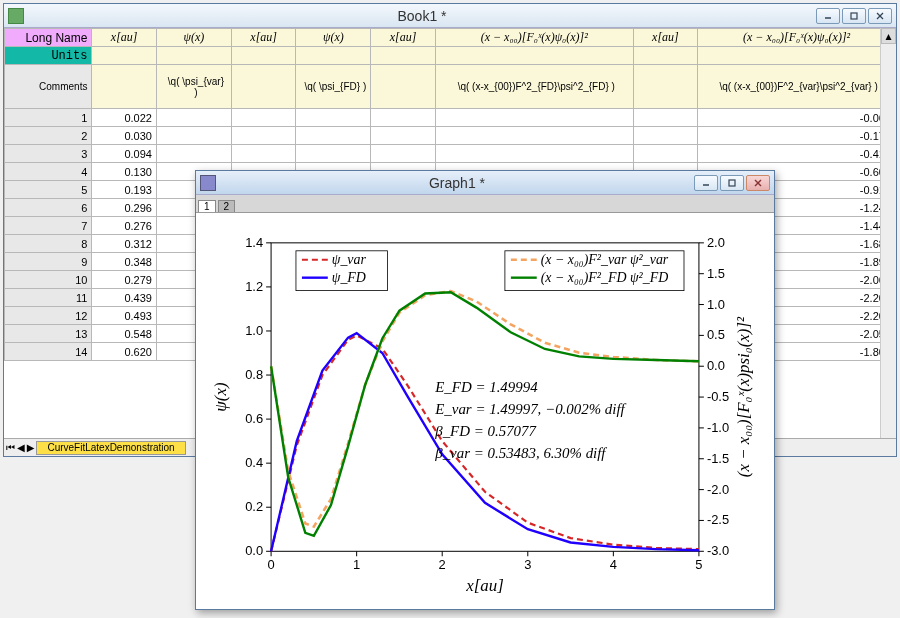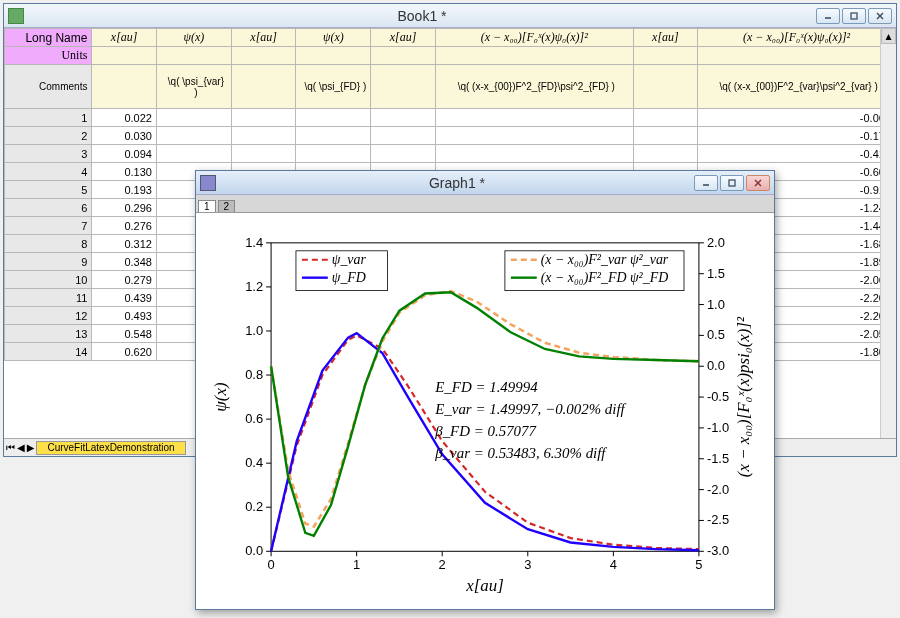--- a/index.html
+++ b/index.html
@@ -155,21 +155,21 @@
         <td>x[au]</td>
         <td>ψ(x)</td>
         <td>x[au]</td>
         <td>ψ(x)</td>
         <td>x[au]</td>
         <td>(x − x₀₀)[F₀ˣ(x)ψ₀(x)]²</td>
         <td>x[au]</td>
         <td>(x − x₀₀)[F₀ˣ(x)ψ₀(x)]²</td>
       </tr>
       <tr class="units">
-        <td class="rowhdr" style="background:#f0abfc;font-style:normal;font-family:Liberation Serif, serif">Units</td>
+        <td class="rowhdr" style="background:#14b8a6;font-style:normal;font-family:Liberation Mono, monospace">Units</td>
         <td></td>
             <td></td>
             <td></td>
             <td></td>
             <td></td>
             <td></td>
             <td></td>
             <td></td>
       </tr>
       <tr class="comments">

